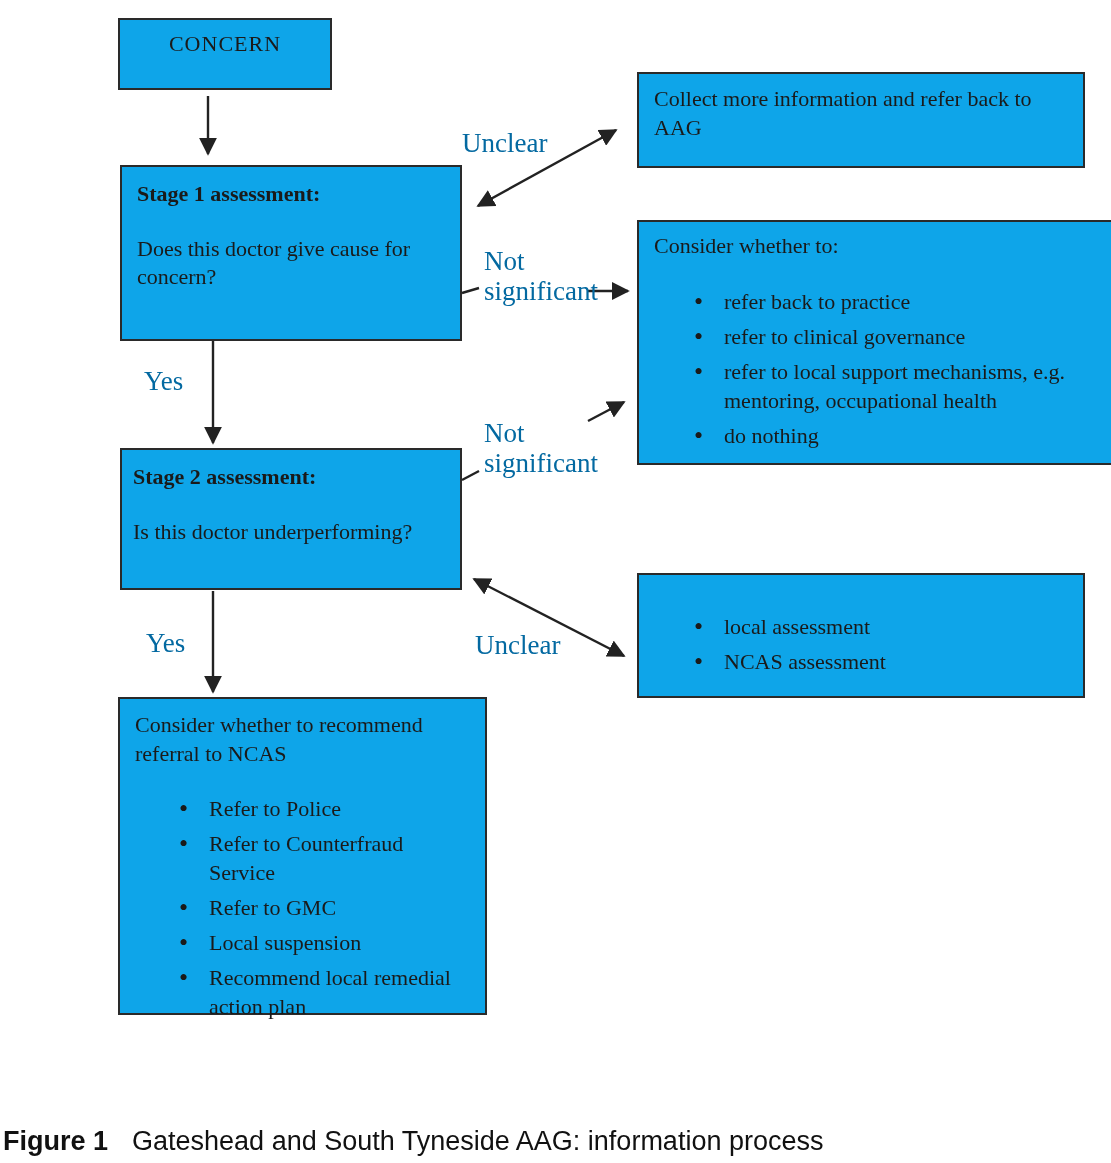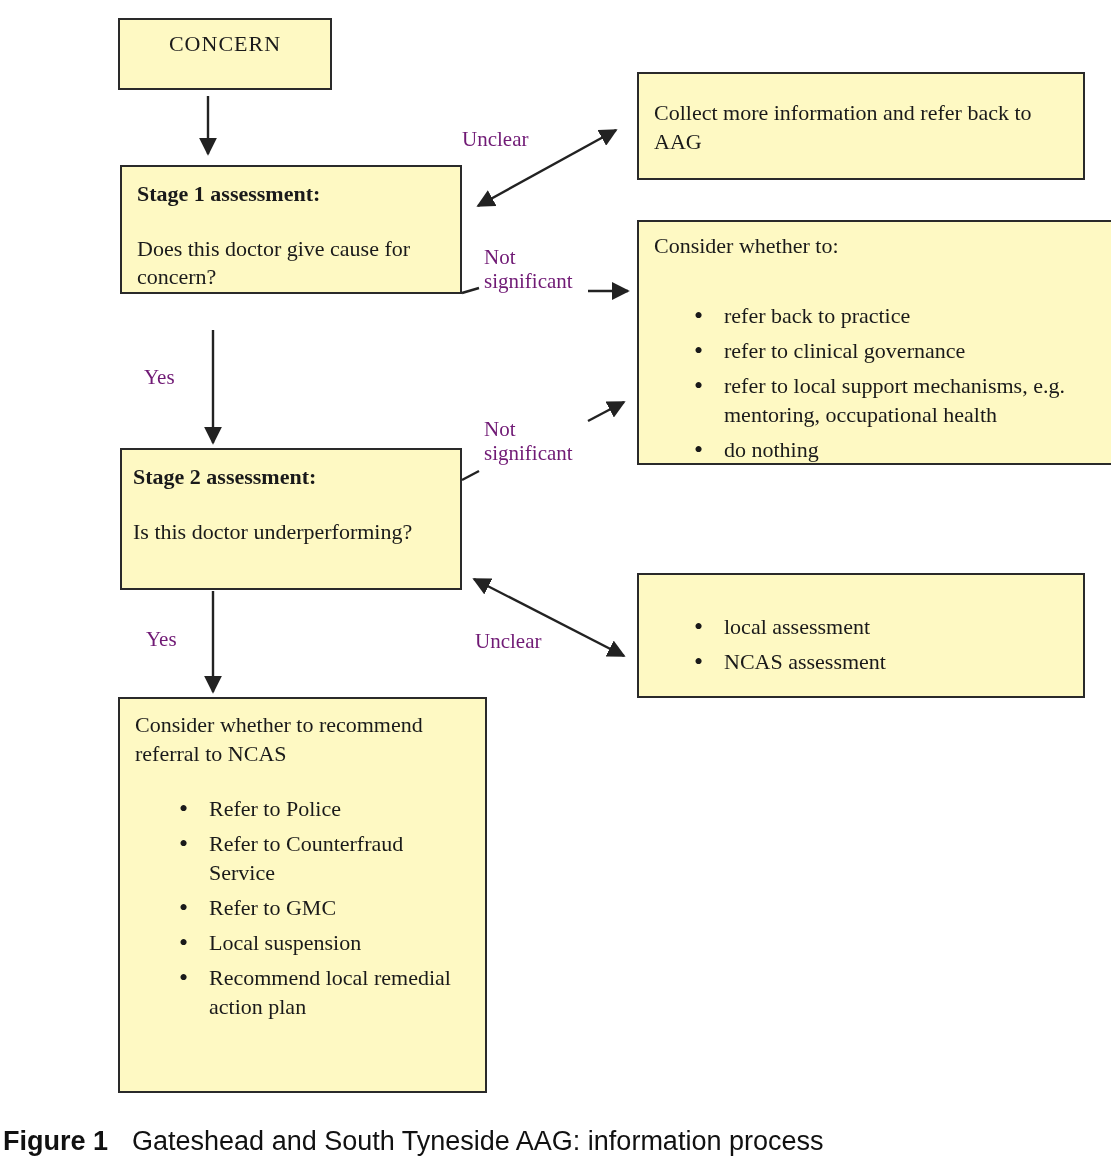--- a/index.html
+++ b/index.html
@@ -14,63 +14,63 @@
   }
   .arrows {
     position: absolute;
     left: 0; top: 0;
     width: 1111px; height: 1163px;
     pointer-events: none;
   }
   .box {
     position: absolute;
     border: 2px solid #2a2a2a;
-    background: #fef9c3;
+    background: #0ea5e9;
     font-size: 22px;
     line-height: 1.3;
     box-sizing: border-box;
   }
   .box-concern {
     left: 118px; top: 18px; width: 214px; height: 72px;
     text-align: center; padding-top: 10px;
     letter-spacing: 1px;
   }
-  .box-stage1 { left: 120px; top: 165px; width: 342px; height: 129px; padding: 13px 15px; }
-  .box-collect { left: 637px; top: 72px;  width: 448px; height: 108px; padding: 25px 15px; }
+  .box-stage1 { left: 120px; top: 165px; width: 342px; height: 176px; padding: 13px 15px; }
+  .box-collect { left: 637px; top: 72px;  width: 448px; height: 96px; padding: 11px 15px; }
   .box-consider { left: 637px; top: 220px; width: 484px; height: 245px; padding: 10px 15px; }
   .box-stage2 { left: 120px; top: 448px; width: 342px; height: 142px; padding: 13px 11px; }
   .box-select { left: 637px; top: 573px; width: 448px; height: 125px; padding: 10px 15px; }
-  .box-recommend { left: 118px; top: 697px; width: 369px; height: 396px; padding: 12px 15px; }
+  .box-recommend { left: 118px; top: 697px; width: 369px; height: 318px; padding: 12px 15px; }
 
   .node-title-bold { font-weight: bold; }
   .node-question { margin-top: 26px; }
   .bullets {
     list-style: none;
-    margin: 40px 0 0 0;
+    margin: 26px 0 0 0;
     padding: 0 0 0 40px;
   }
   .box-select .bullets { margin-top: 27px; }
   .box-recommend .bullets { margin-top: 26px; padding-left: 44px; }
   .bullet {
     position: relative;
     padding-left: 30px;
     margin-bottom: 6px;
     line-height: 1.32;
   }
   .bullet::before {
     content: "\2022";
     position: absolute;
     left: 0; top: -2px;
     font-size: 26px;
   }
   .edge-label {
     position: absolute;
-    font-size: 21px;
+    font-size: 27px;
     line-height: 1.12;
-    color: #701a75;
+    color: #0369a1;
     white-space: pre-line;
   }
   .lbl-unclear1 { left: 462px; top: 128px; }
   .lbl-notsig1  { left: 484px; top: 246px; width: 100px; }
   .lbl-yes1     { left: 144px; top: 366px; }
   .lbl-notsig2  { left: 484px; top: 418px; width: 100px; }
   .lbl-yes2     { left: 146px; top: 628px; }
   .lbl-unclear2 { left: 475px; top: 630px; }
 
   .caption {

